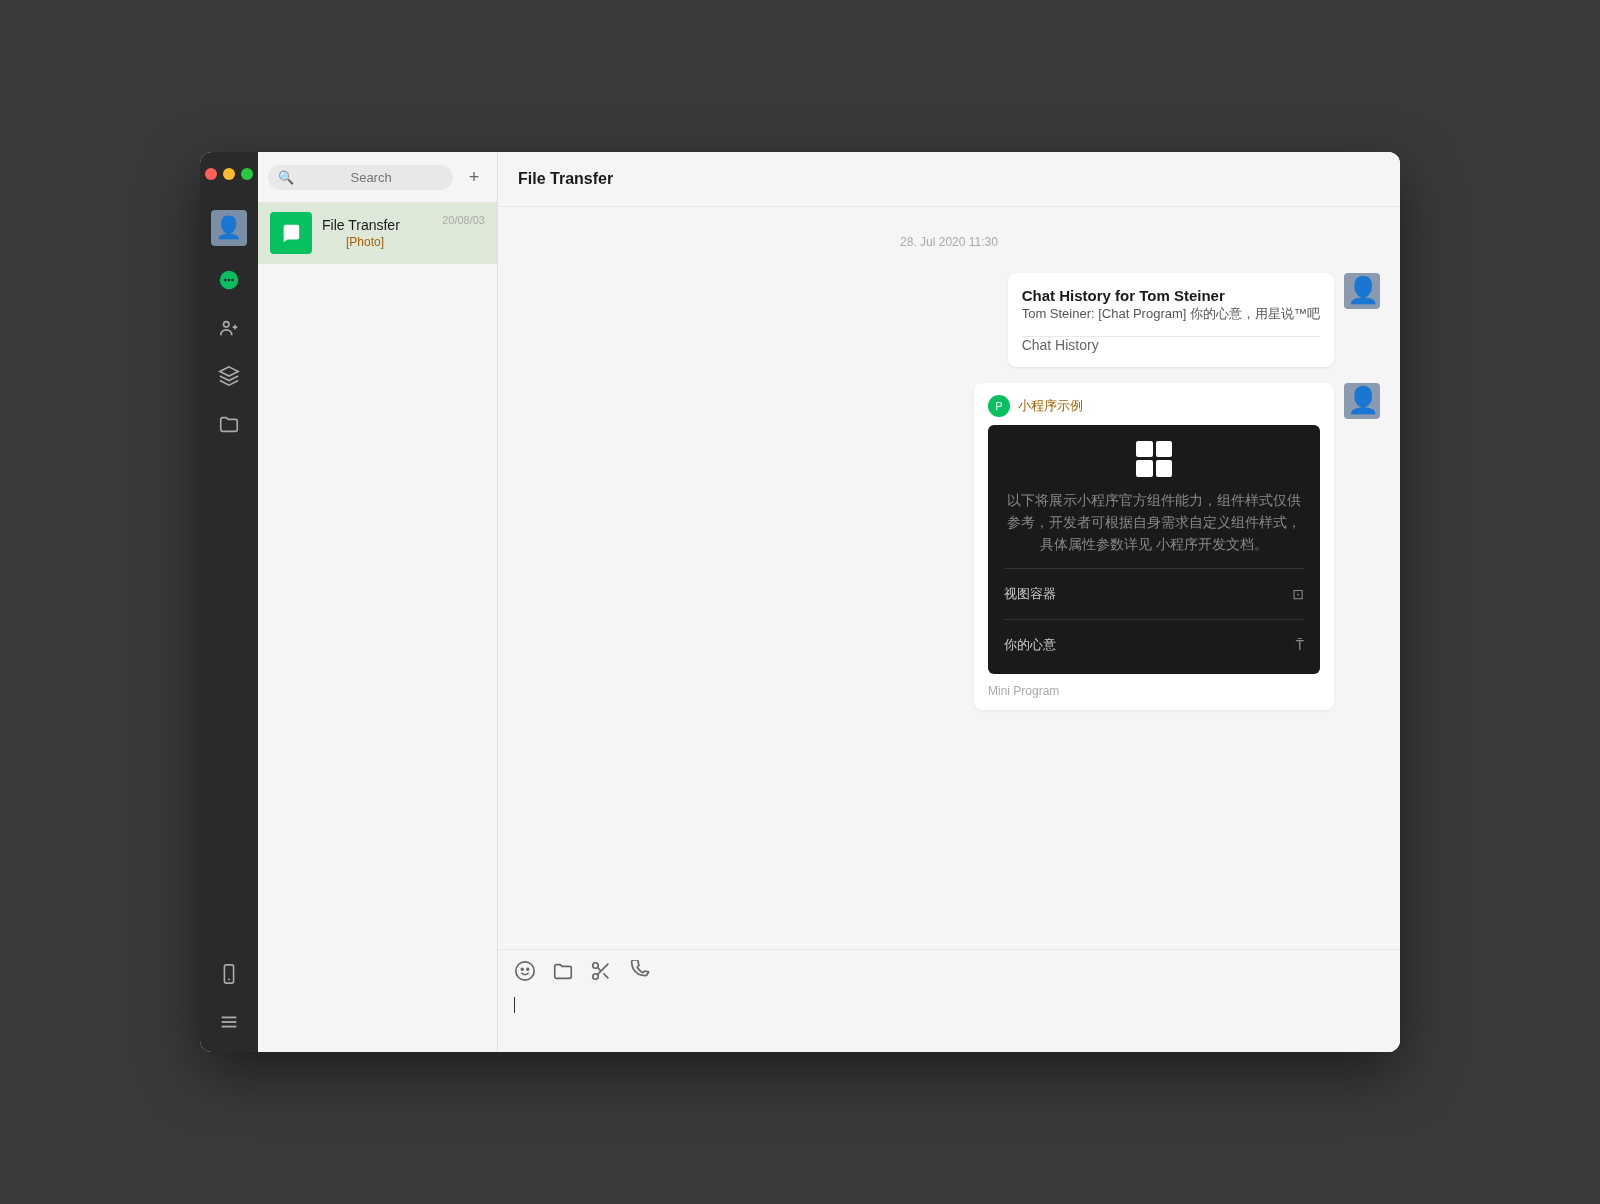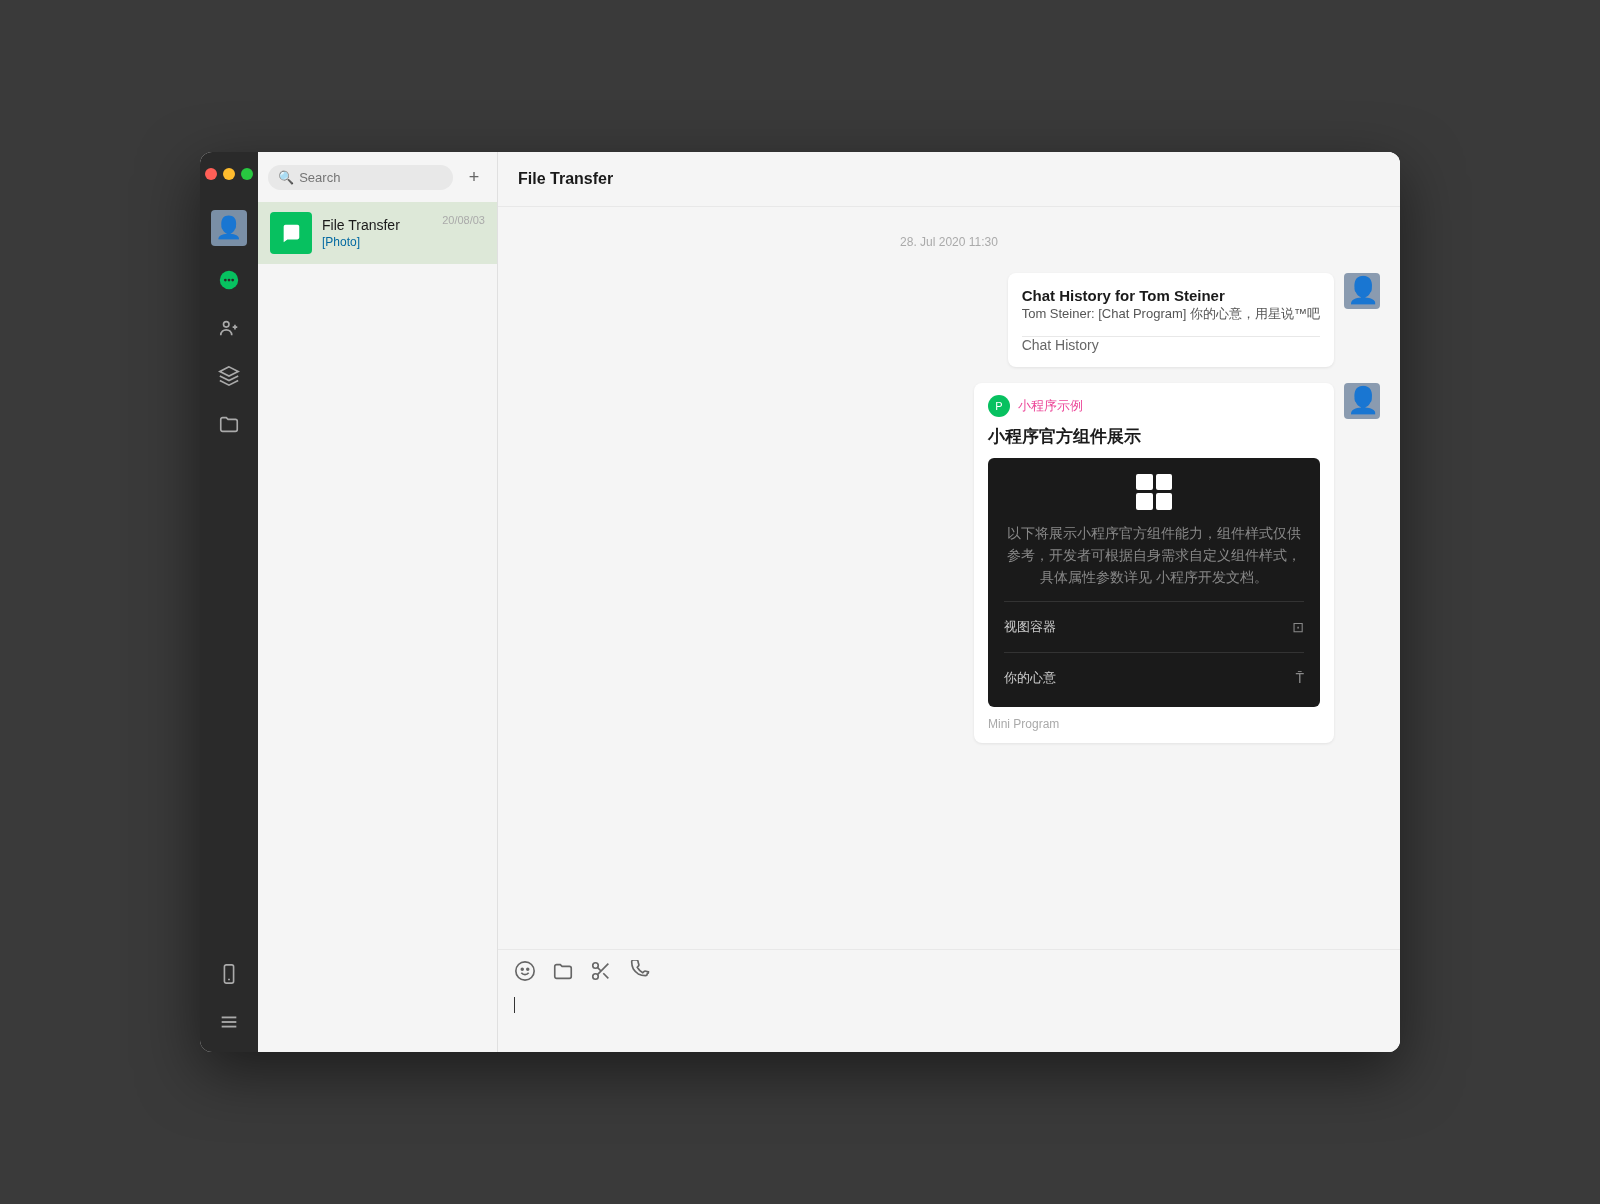--- a/index.html
+++ b/index.html
@@ -92,20 +92,21 @@
       padding: 5px 10px;
       gap: 5px;
     }
     .search-box input {
       border: none;
       background: transparent;
       outline: none;
       font-size: 13px;
       color: #666;
       width: 100%;
+      text-align: center;
     }
     .search-icon-small { color: #999; font-size: 13px; }
     .new-chat-btn {
       width: 26px;
       height: 26px;
       display: flex;
       align-items: center;
       justify-content: center;
       color: #666;
       cursor: pointer;
@@ -136,25 +137,26 @@
     .chat-name {
       font-size: 14px;
       font-weight: 500;
       color: #1a1a1a;
       white-space: nowrap;
       overflow: hidden;
       text-overflow: ellipsis;
     }
     .chat-preview {
       font-size: 12px;
-      color: #0369a1;
+      color: #a16207;
       white-space: nowrap;
       overflow: hidden;
       text-overflow: ellipsis;
       margin-top: 2px;
+      margin-left: 24px;
     }
     .chat-time {
       font-size: 11px;
       color: #aaa;
       white-space: nowrap;
       align-self: flex-start;
       padding-top: 2px;
     }
     
     .main-chat {
@@ -233,21 +235,21 @@
       border-radius: 50%;
       background: #07c160;
       display: flex;
       align-items: center;
       justify-content: center;
       color: white;
       font-size: 11px;
     }
     .mini-prog-name {
       font-size: 13px;
-      color: #ec4899;
+      color: #a16207;
       text-align: center;
     }
     .mini-prog-title {
       padding: 0 14px 10px;
       font-size: 17px;
       font-weight: 600;
       color: #1a1a1a;
     }
     .mini-prog-preview {
       background: #1a1a1a;
@@ -456,21 +458,20 @@
       </div>
 
       <div class="message-row">
         <div class="message-bubble">
           <div class="mini-program-header">
             <div class="mini-prog-icon">
               <span>P</span>
             </div>
             <span class="mini-prog-name">小程序示例</span>
           </div>
-          <div class="mini-prog-title">小程序官方组件展示</div>
           <div class="mini-prog-preview">
             <div class="preview-icon-grid">
               <div class="grid-icon">
                 <div class="grid-cell"></div>
                 <div class="grid-cell"></div>
                 <div class="grid-cell"></div>
                 <div class="grid-cell"></div>
               </div>
             </div>
             <div class="preview-text">以下将展示小程序官方组件能力，组件样式仅供参考，开发者可根据自身需求自定义组件样式，具体属性参数详见 小程序开发文档。</div>

